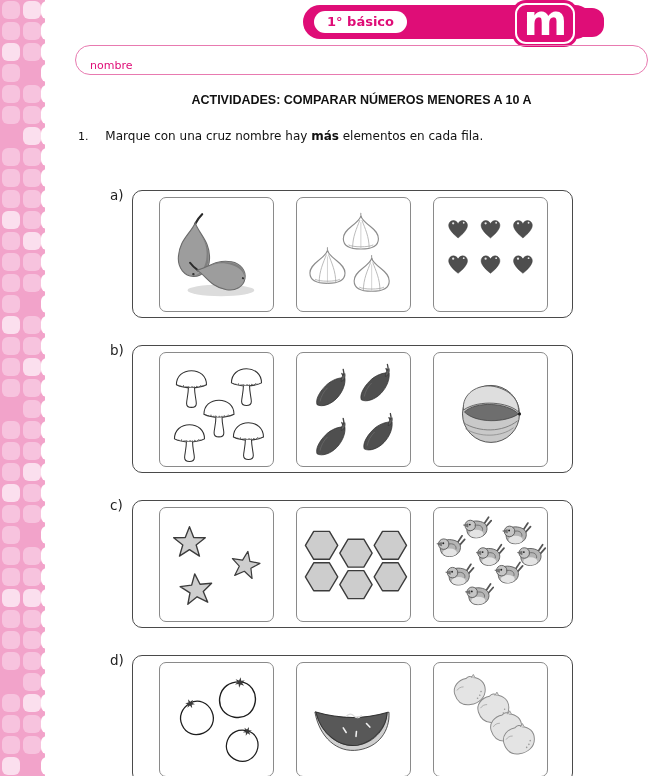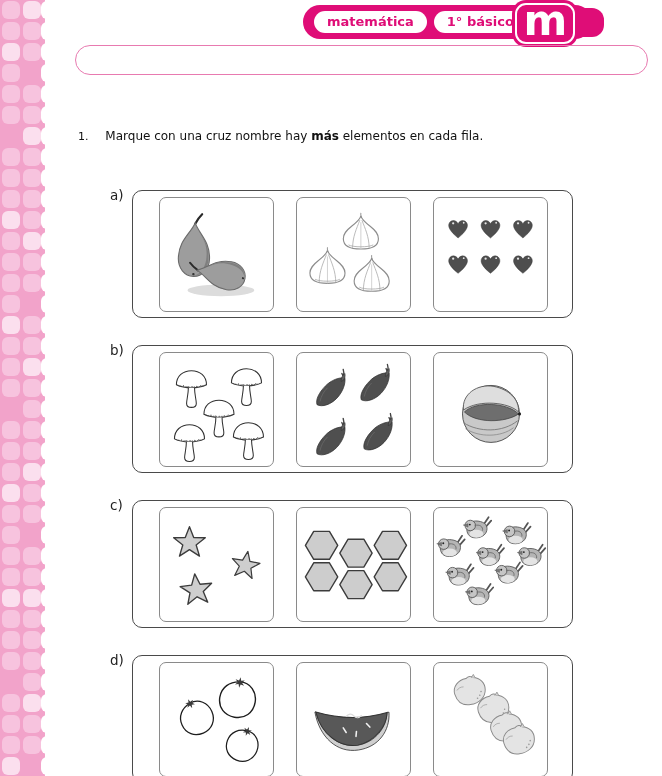--- a/index.html
+++ b/index.html
@@ -155,32 +155,35 @@
       <div class="sq" style="left: 23px; top: 715px; background: rgb(247, 195, 222);"></div>
       <div class="sq" style="left: 41px; top: 715px; background: rgb(255, 255, 255);"></div>
       <div class="sq" style="left: 2px; top: 736px; background: rgb(247, 195, 222);"></div>
       <div class="sq" style="left: 23px; top: 736px; background: rgb(247, 195, 222);"></div>
       <div class="sq" style="left: 41px; top: 736px; background: rgb(255, 255, 255);"></div>
       <div class="sq" style="left: 2px; top: 757px; background: rgb(251, 223, 238);"></div>
       <div class="sq" style="left: 41px; top: 757px; background: rgb(255, 255, 255);"></div>
     </div>
 
   <div class="pill">
-    <span class="badge">matemática</span>
     <span class="badge">1° básico</span>
   </div>
   <div class="tab"></div>
   <div class="logo">
     <div class="logo-ring"></div>
     <span class="logo-m">m</span>
   </div>
 
   <div class="form-row">
+    <div class="f-sec f-nombre">
+      <span class="f-label">nombre</span>
+    </div>
   </div>
 
+  <div class="title">ACTIVIDADES: COMPARAR NÚMEROS MENORES A 10 A</div>
 
   <div class="instruction">
     <span class="instr-num">1.</span>
     <span><span>Marque con una cruz nombre hay </span><b>más</b><span> elementos en cada fila.</span></span>
   </div>
 
   <div id="rows">
       <div class="act-row" style="top: 190px;">
         <div class="row-label">a)</div>
         <div class="row-frame">

